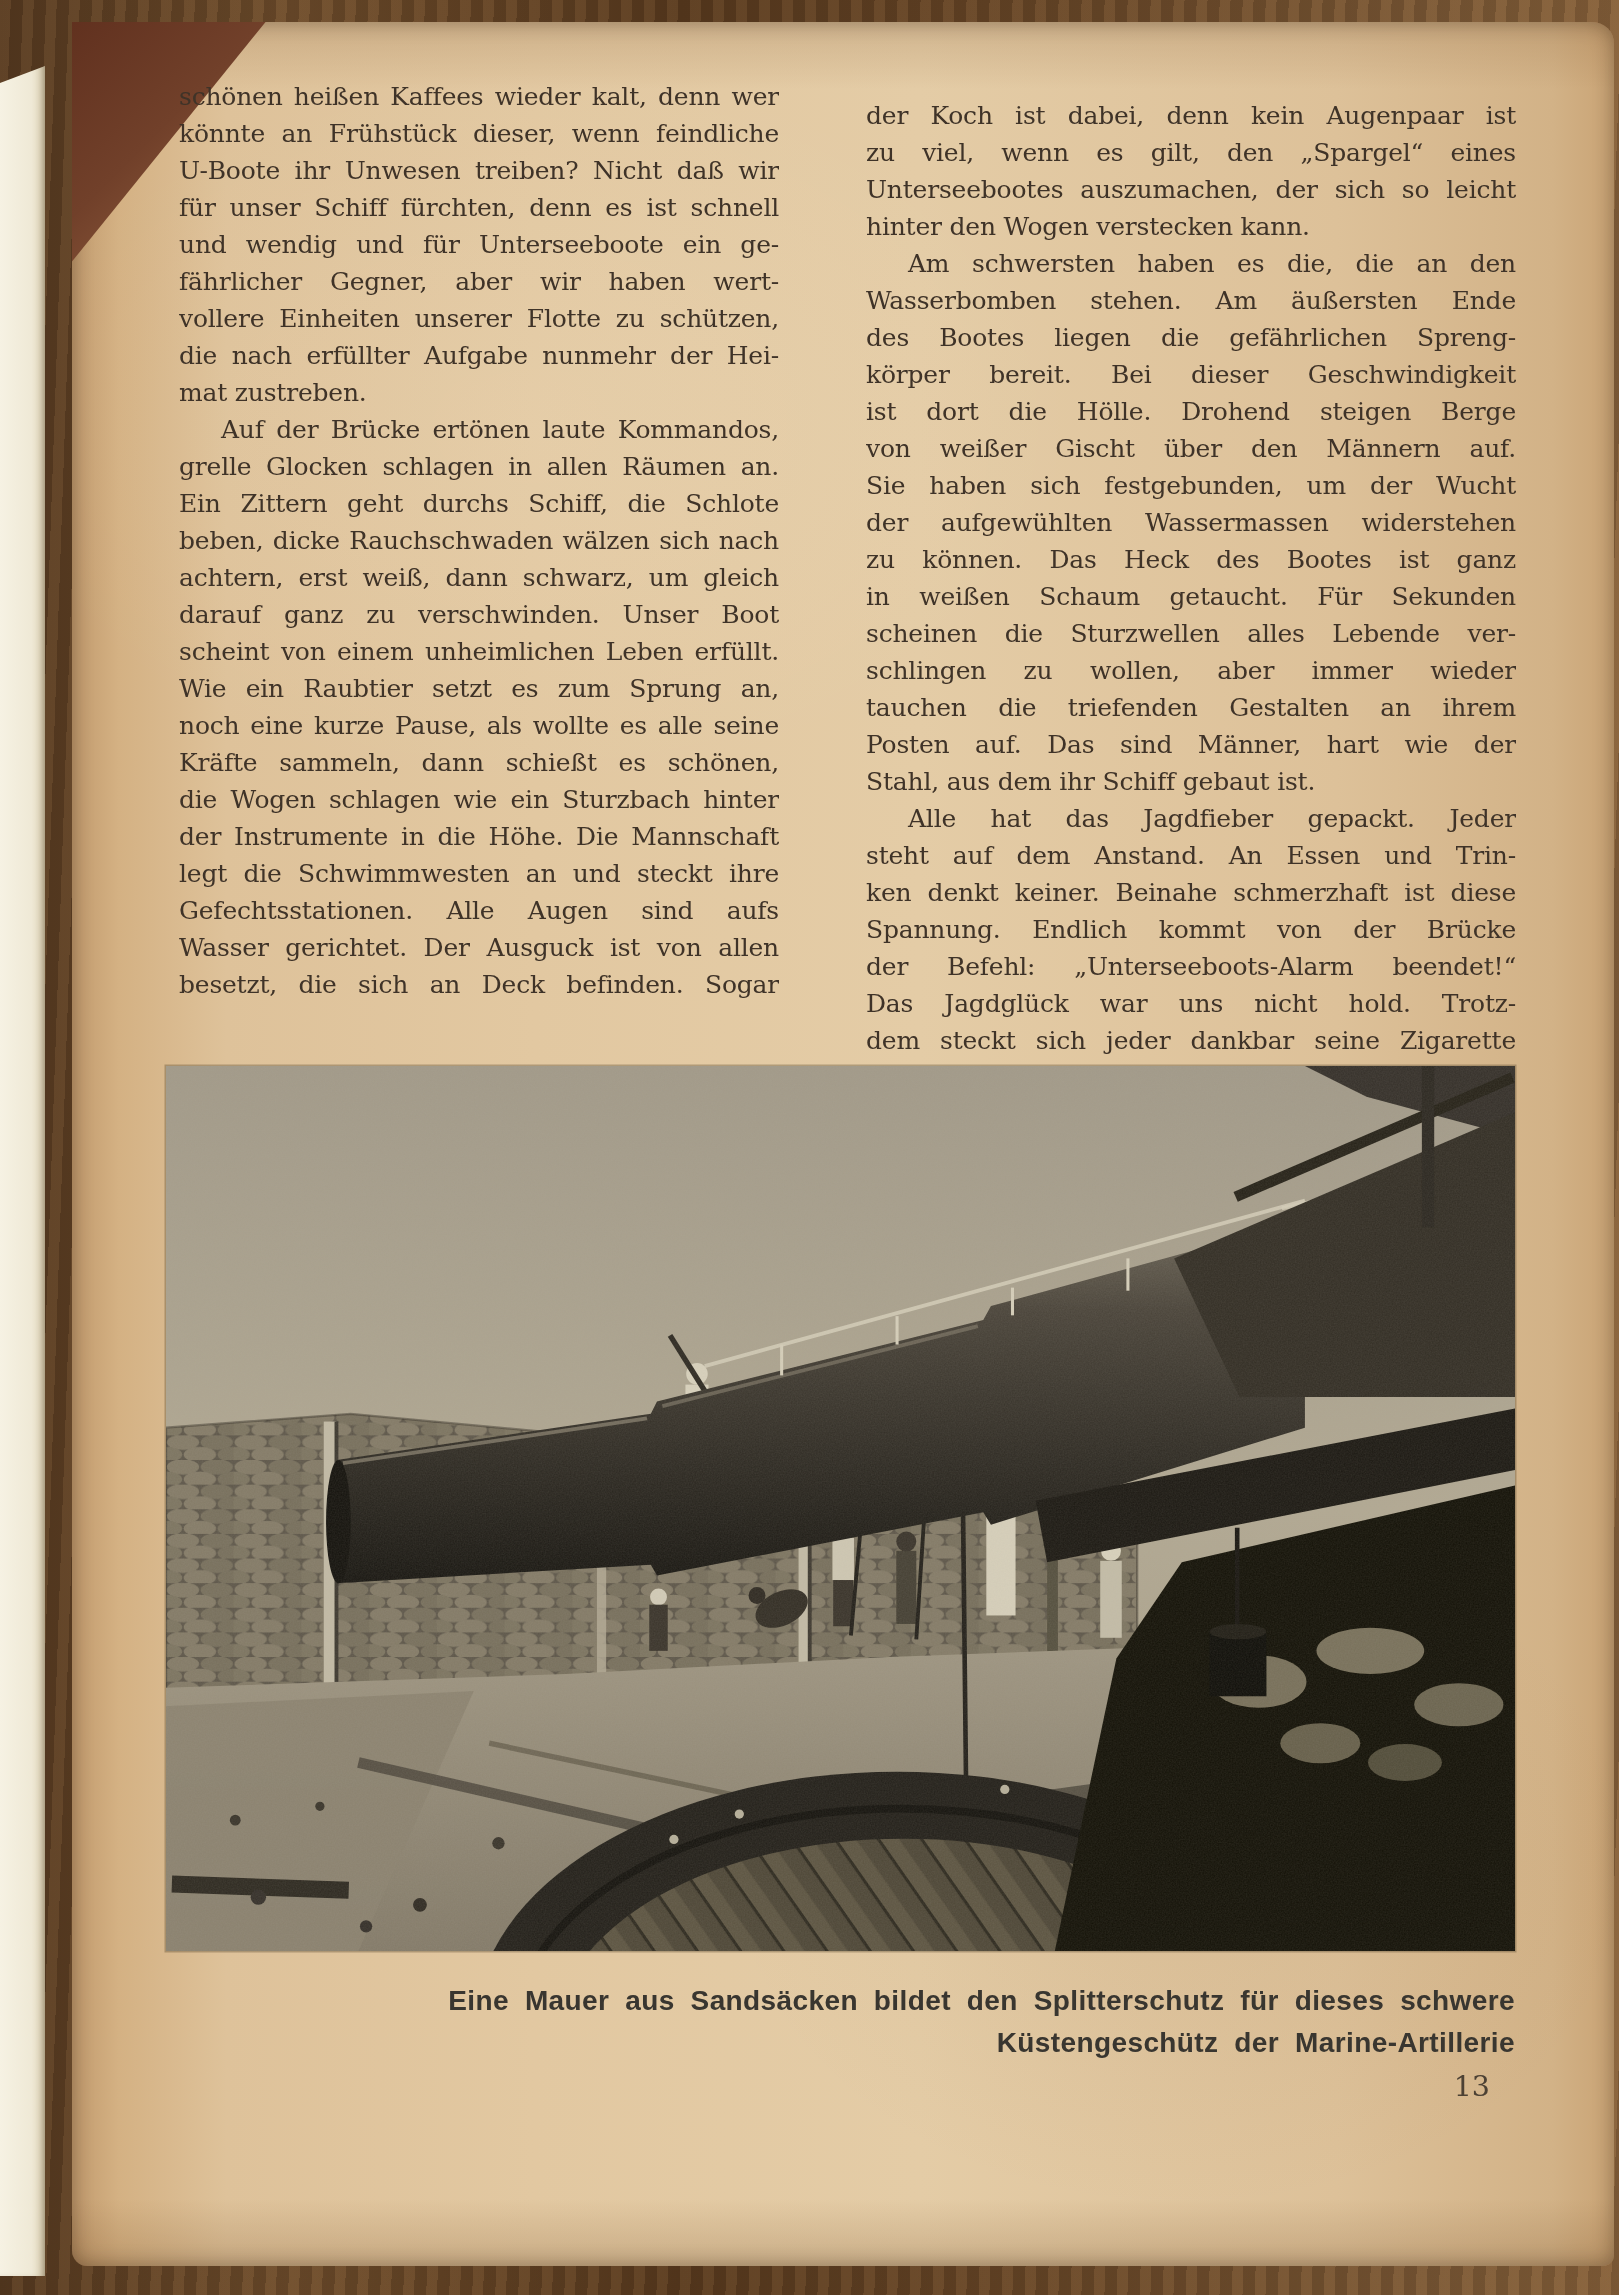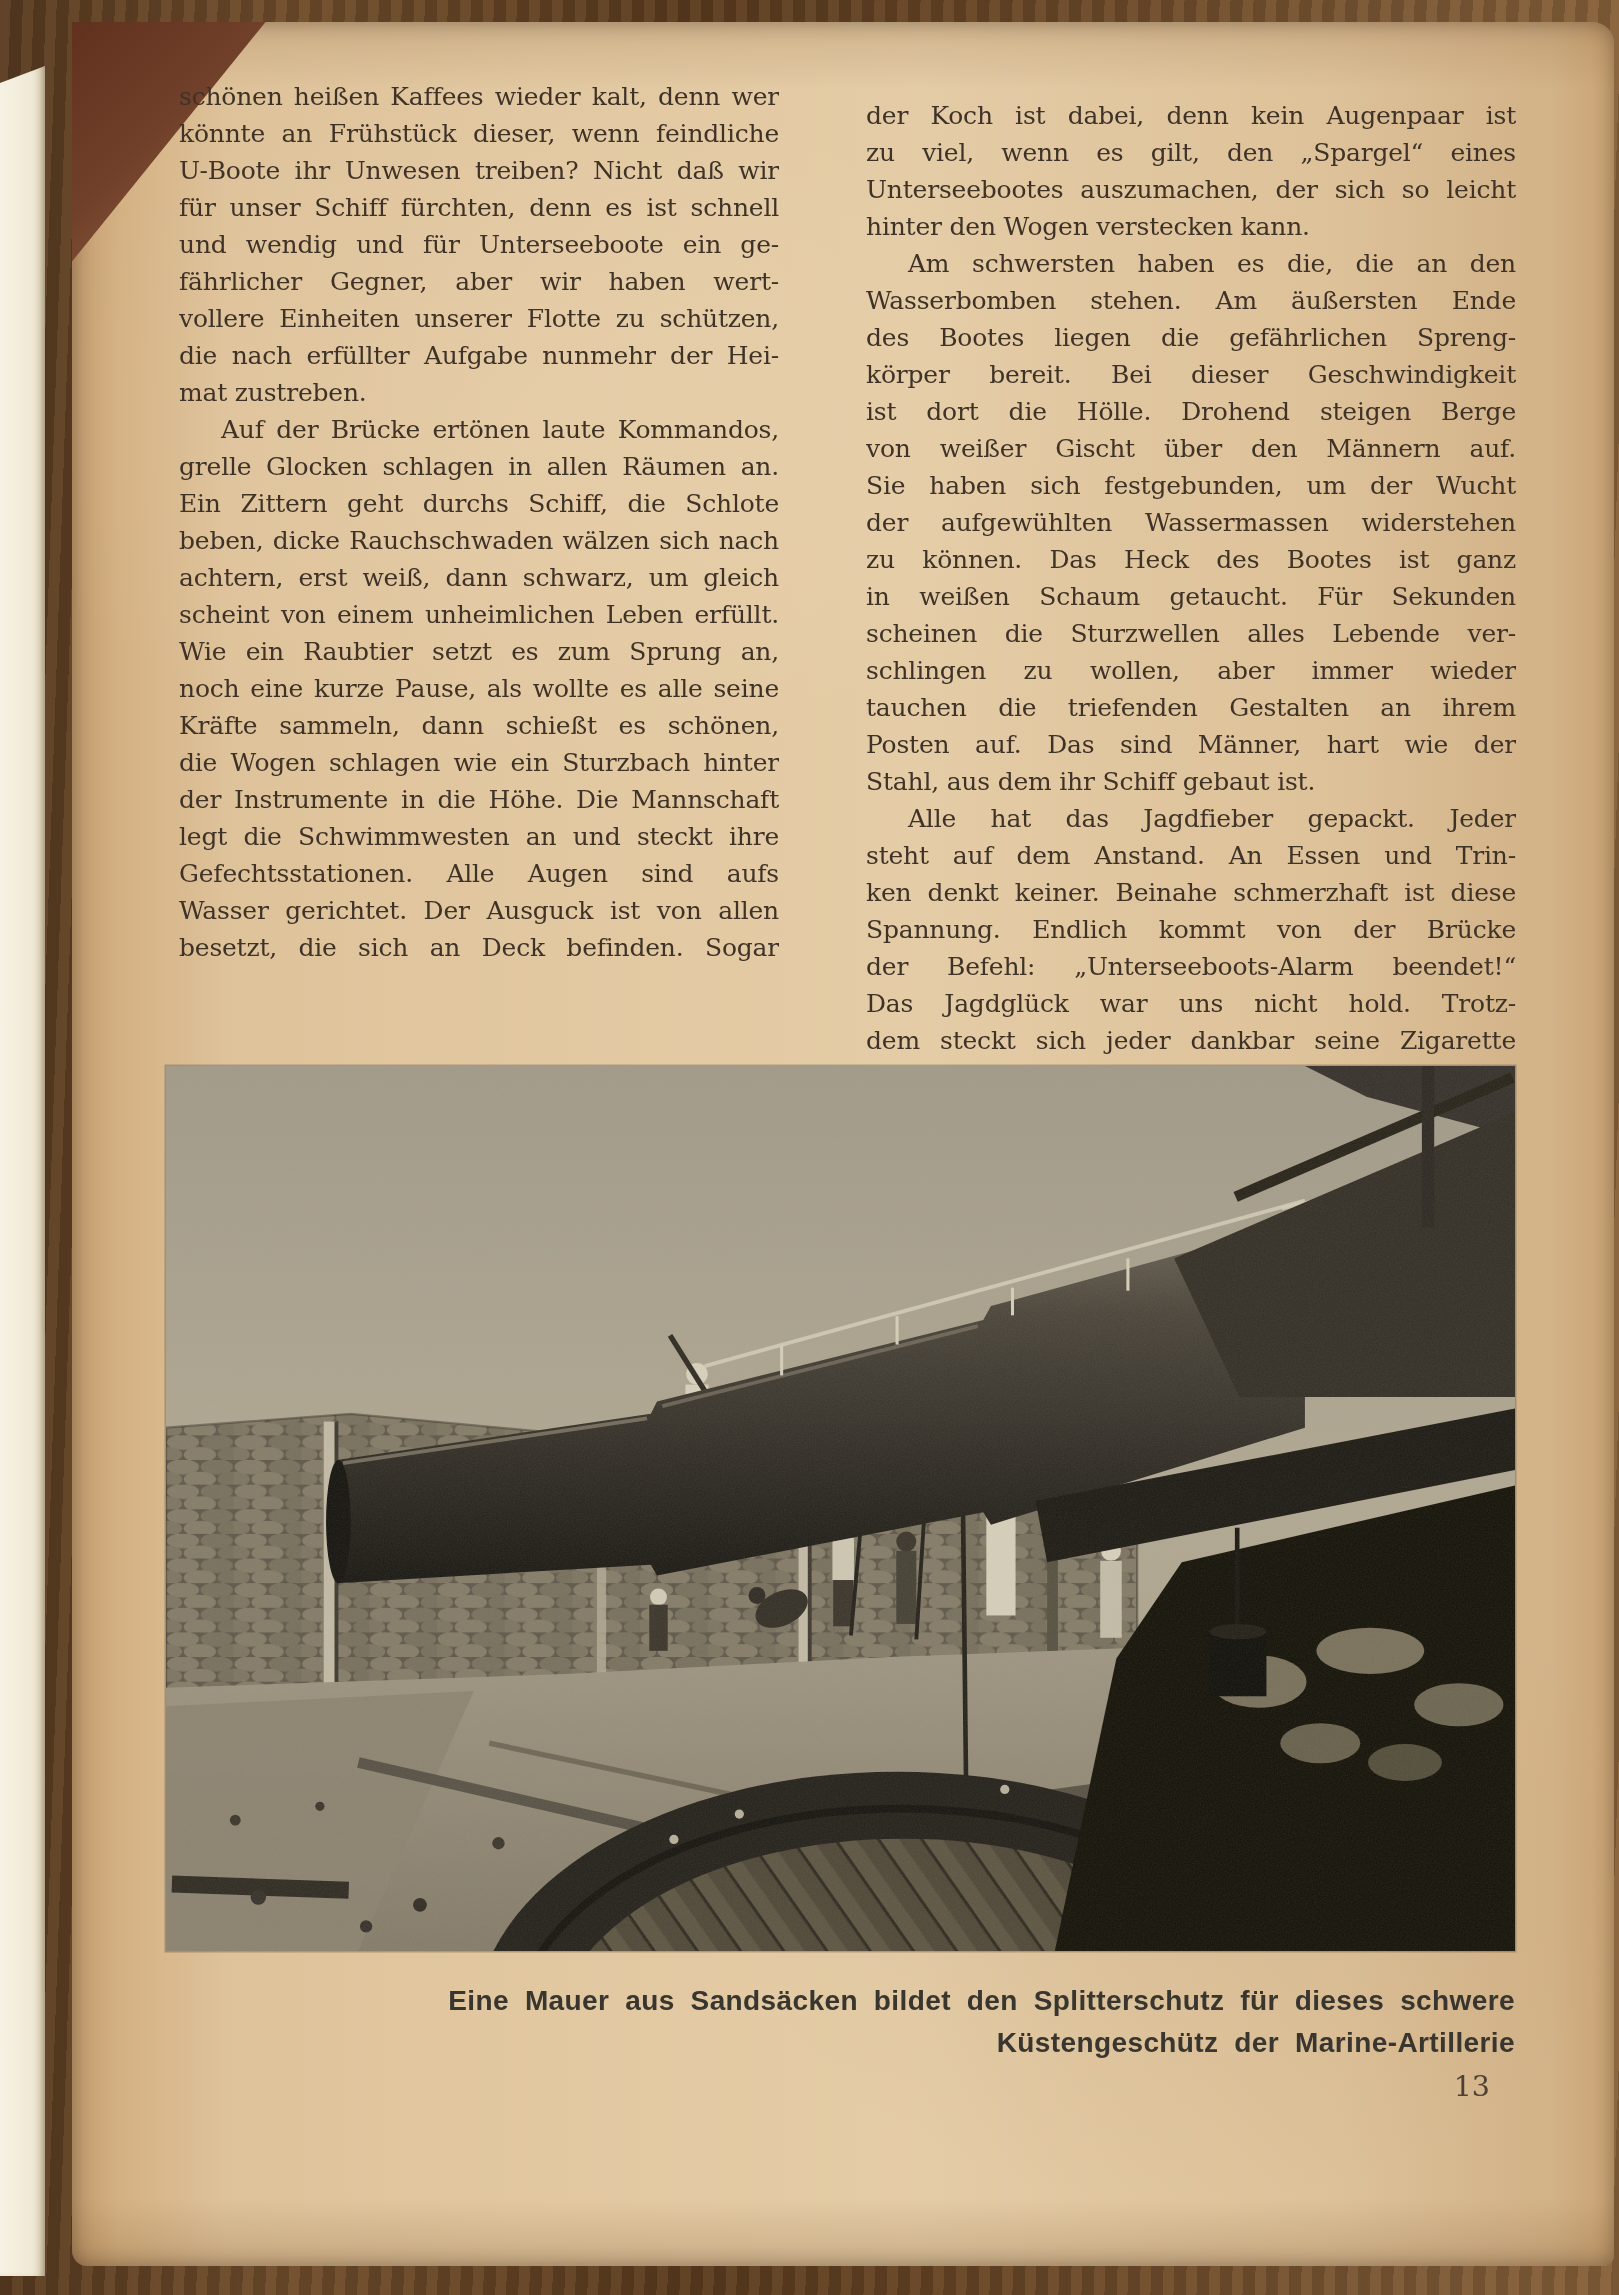--- a/index.html
+++ b/index.html
@@ -63,20 +63,21 @@
         <div class="line">und wendig und für Unterseeboote ein ge-</div>
         <div class="line">fährlicher Gegner, aber wir haben wert-</div>
         <div class="line">vollere Einheiten unserer Flotte zu schützen,</div>
         <div class="line">die nach erfüllter Aufgabe nunmehr der Hei-</div>
         <div class="line eop">mat zustreben.</div>
         <div class="line indent">Auf der Brücke ertönen laute Kommandos,</div>
         <div class="line">grelle Glocken schlagen in allen Räumen an.</div>
         <div class="line">Ein Zittern geht durchs Schiff, die Schlote</div>
         <div class="line">beben, dicke Rauchschwaden wälzen sich nach</div>
         <div class="line">achtern, erst weiß, dann schwarz, um gleich</div>
+        <div class="line">darauf ganz zu verschwinden. Unser Boot</div>
         <div class="line">scheint von einem unheimlichen Leben erfüllt.</div>
         <div class="line">Wie ein Raubtier setzt es zum Sprung an,</div>
         <div class="line">noch eine kurze Pause, als wollte es alle seine</div>
         <div class="line">Kräfte sammeln, dann schießt es schönen,</div>
         <div class="line">die Wogen schlagen wie ein Sturzbach hinter</div>
         <div class="line">der Instrumente in die Höhe. Die Mannschaft</div>
         <div class="line">legt die Schwimmwesten an und steckt ihre</div>
         <div class="line">Gefechtsstationen.  Alle  Augen  sind  aufs</div>
         <div class="line">Wasser gerichtet. Der Ausguck ist von allen</div>
         <div class="line">besetzt, die sich an Deck befinden.  Sogar</div>

